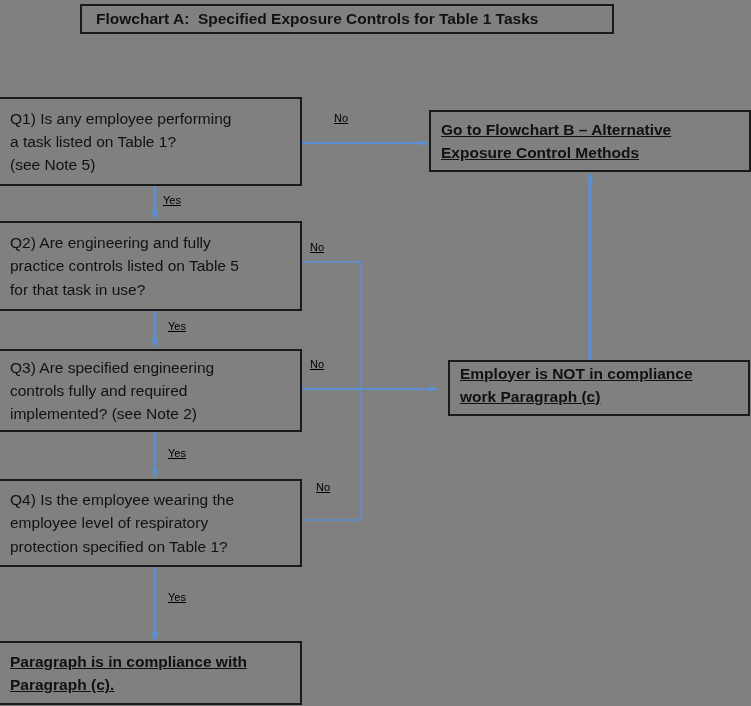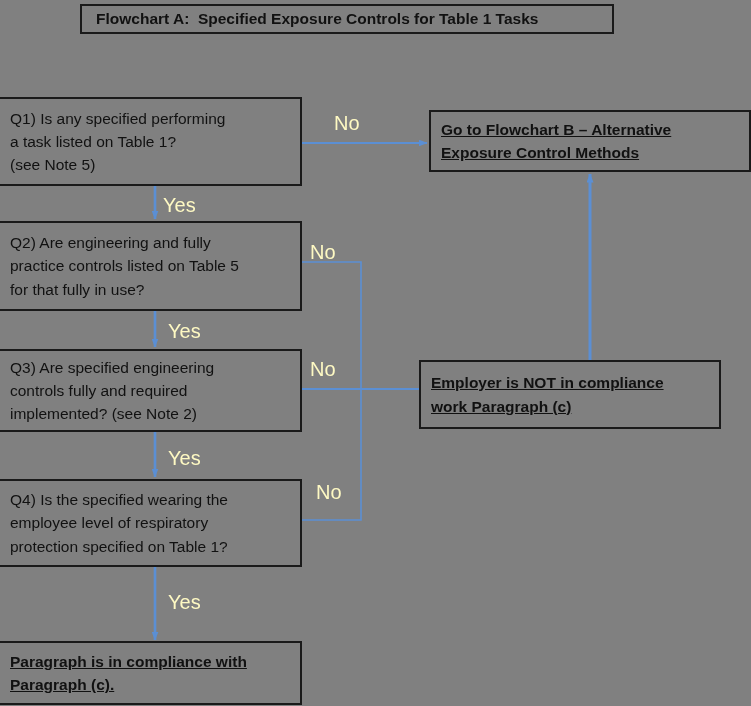--- a/index.html
+++ b/index.html
@@ -39,24 +39,25 @@
     justify-content: center;
     align-items: flex-start;
     padding: 0 14px;
   }
   .box.title-box .line {
     font-weight: bold;
     font-size: 15.5px;
   }
   .edge-label {
     position: absolute;
-    font-size: 20px;
-    color: #fef9c3;
+    font-size: 11px;
+    color: #000000;
     line-height: 1;
     white-space: pre;
+    text-decoration: underline;
   }
   svg.wires {
     position: absolute;
     left: 0;
     top: 0;
     width: 751px;
     height: 706px;
     pointer-events: none;
   }
 </style>
@@ -107,54 +108,54 @@
     <g>
       <line x1="590" y1="361" x2="590" y2="174" stroke="#5b8fd4" stroke-width="3" marker-end="url(#arrowhead)"></line>
     </g>
   </svg>
 
   <div class="box title-box" style="left:80px; top:4px; width:534px; height:30px;">
     <span class="line">Flowchart A:  Specified Exposure Controls for Table 1 Tasks</span>
   </div>
 
   <div class="box" style="left:-2px; top:97px; width:304px; height:89px;">
-    <span class="line">Q1) Is any specified performing</span>
+    <span class="line">Q1) Is any employee performing</span>
     <span class="line">a task listed on Table 1?</span>
     <span class="line">(see Note 5)</span>
   </div>
 
   <div class="box" style="left:-2px; top:221px; width:304px; height:90px;">
     <span class="line">Q2) Are engineering and fully</span>
     <span class="line">practice controls listed on Table 5</span>
-    <span class="line">for that fully in use?</span>
+    <span class="line">for that task in use?</span>
   </div>
 
   <div class="box" style="left:-2px; top:349px; width:304px; height:83px;">
     <span class="line">Q3) Are specified engineering</span>
     <span class="line">controls fully and required</span>
     <span class="line">implemented? (see Note 2)</span>
   </div>
 
   <div class="box" style="left:-2px; top:479px; width:304px; height:88px;">
-    <span class="line">Q4) Is the specified wearing the</span>
+    <span class="line">Q4) Is the employee wearing the</span>
     <span class="line">employee level of respiratory</span>
     <span class="line">protection specified on Table 1?</span>
   </div>
 
   <div class="box bold" style="left:-2px; top:641px; width:304px; height:64px;">
     <span class="line">Paragraph is in compliance with</span>
     <span class="line">Paragraph (c).</span>
   </div>
 
   <div class="box bold" style="left:429px; top:110px; width:322px; height:62px;">
     <span class="line">Go to Flowchart B – Alternative</span>
     <span class="line">Exposure Control Methods</span>
   </div>
 
-  <div class="box bold" style="left:419px; top:360px; width:302px; height:69px;">
+  <div class="box bold" style="left:448px; top:360px; width:302px; height:56px;justify-content:flex-end;">
     <span class="line">Employer is NOT in compliance</span>
     <span class="line">work Paragraph (c)</span>
   </div>
 
   <div class="edge-label" style="left:334px; top:113px;">No</div>
   <div class="edge-label" style="left:163px; top:195px;">Yes</div>
 
   <div class="edge-label" style="left:310px; top:242px;">No</div>
   <div class="edge-label" style="left:168px; top:321px;">Yes</div>
 

